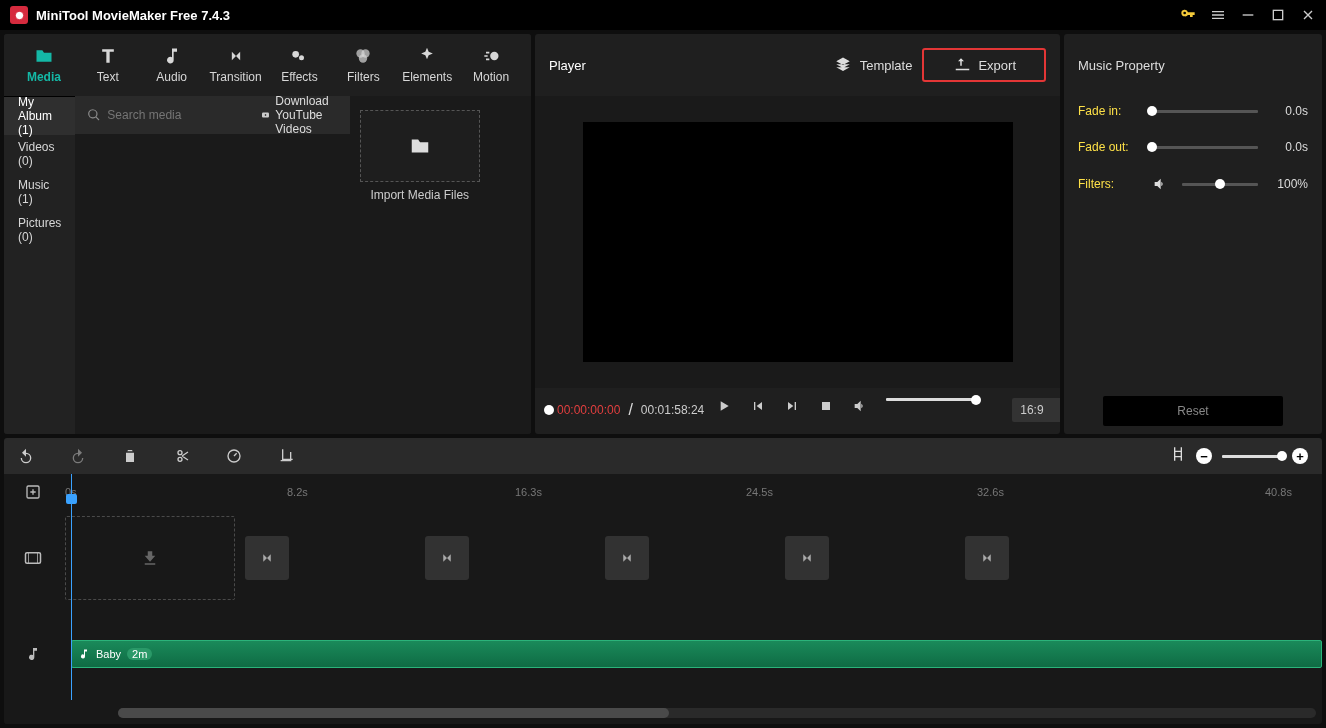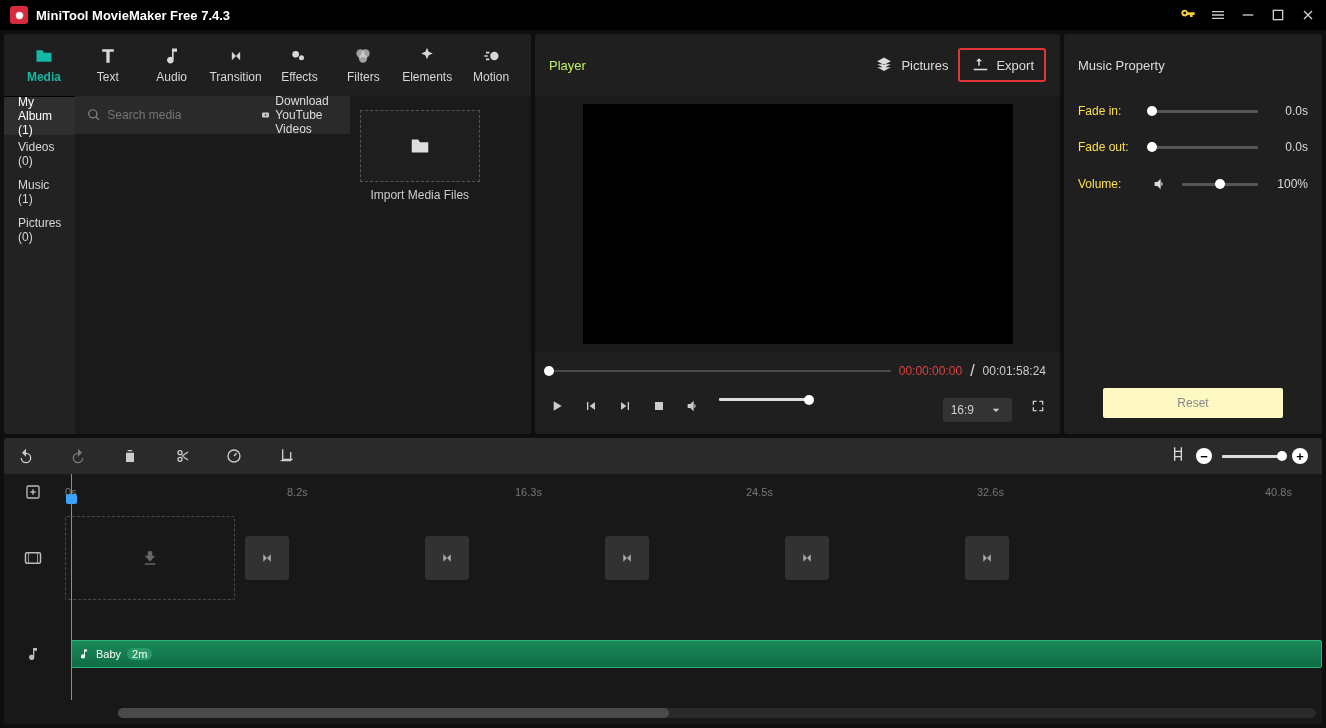--- a/index.html
+++ b/index.html
@@ -44,29 +44,29 @@
   .thumb-box{ width:120px; height:72px; border:1px dashed #555; display:flex; align-items:center; justify-content:center; background:#1e1e1e; cursor:pointer; position:relative;}
   .thumb-box.music{ border:none; background:linear-gradient(135deg,#da3359,#c92754); border-radius:4px; width:60px; height:60px; margin:6px auto;}
   .music-wrap{position:relative; width:120px; height:72px; display:flex; align-items:center; justify-content:center;}
   .music-wrap .duration{ position:absolute; top:4px; right:6px; font-size:11px; color:#ccc;}
   .music-wrap .check{ position:absolute; bottom:2px; right:2px; width:18px; height:18px; background:#e63946; border-radius:3px; display:flex; align-items:center; justify-content:center;}
   .thumb-label{ font-size:12px; color:#ccc;}
 
   
   .player-panel { flex:1; min-width:0;}
   .player-header{ height:62px; display:flex; align-items:center; padding:0 14px; font-size:13px;}
-  .player-header .title{ color:#bef264; }
+  .player-header .title{ color:#ffffff; }
   .player-header-spacer{ flex:1;}
   .hbtn{ display:flex; align-items:center; gap:8px; padding:6px 10px; cursor:pointer; color:#ddd; font-size:13px;}
   .hbtn svg{ width:18px; height:18px;}
-  .hbtn.export{ border:2px solid #e33636; border-radius:3px; padding:6px 10px;}
+  .hbtn.export{ border:2px solid #e33636; border-radius:3px; padding:6px 28px;}
   .player-viewport{ flex:1; display:flex; align-items:center; justify-content:center; background:#1a1a1a;}
   .player-black{ width:430px; height:240px; background:#000;}
 
-  .player-controls{ padding:10px 14px 12px; display:flex; flex-direction:column; gap:18px;}
+  .player-controls{ padding:10px 14px 12px; display:flex; gap:12px;}
   .progress-row{ display:flex; align-items:center; gap:8px; width:100%; position:relative;}
   .progress-track{ flex:1; height:2px; background:#4a4a4a; position:relative;}
   .progress-handle{ position:absolute; left:0; top:50%; transform:translate(-50%,-50%); width:10px; height:10px; background:#fff; border-radius:50%;}
   .time-current{ color:#e23f3f; font-size:12px;}
   .time-total{ color:#ccc; font-size:12px;}
   .ctrl-row{ display:flex; align-items:flex-start; gap:18px; color:#ccc;}
   .ctrl-row .ibtn{ cursor:pointer; display:flex; align-items:center;}
   .ctrl-row svg{width:16px; height:16px;}
   .vol-slider{ width:90px; height:3px; background:#ddd; position:relative; border-radius:1px;}
   .vol-slider .dot{ position:absolute; right:0; top:50%; transform:translate(50%,-50%); width:10px; height:10px; background:#fff; border-radius:50%;}
@@ -78,21 +78,21 @@
   .property-panel { width:258px; position:relative;}
   .prop-header{ height:62px; display:flex; align-items:center; padding:0 14px; font-size:13px;}
   .prop-body{ padding:8px 14px; display:flex; flex-direction:column; gap:22px; font-size:12px;}
   .prop-row{ display:flex; align-items:center; gap:10px;}
   .prop-row .label{ width:64px; color:#fde047;}
   .prop-row .slider{ flex:1; height:3px; background:#555; position:relative; border-radius:1px;}
   .prop-row .slider .dot{ position:absolute; left:0; top:50%; transform:translate(-50%,-50%); width:10px; height:10px; background:#fff; border-radius:50%;}
   .prop-row .slider.vol .dot{ left:50%;}
   .prop-row .val{ width:40px; text-align:right; color:#ddd;}
   .prop-row .vol-icon{margin-right:4px;}
-  .reset-btn{ position:absolute; bottom:16px; left:50%; transform:translateX(-50%); width:180px; height:30px; background:#fef9c3; color:#888; border-radius:2px; display:flex; align-items:center; justify-content:center; font-size:12px; cursor:pointer;}
+  .reset-btn{ position:absolute; bottom:8px; left:50%; transform:translateX(-50%); width:180px; height:30px; background:#000000; color:#888; border-radius:2px; display:flex; align-items:center; justify-content:center; font-size:12px; cursor:pointer;}
 
   
   .timeline-toolbar{ height:36px; background:#2a2a2a; display:flex; align-items:center; padding:0 14px; gap:36px; margin: 4px 4px 0 4px; border-radius:3px 3px 0 0;}
   .timeline-toolbar .tbtn{ color:#ccc; cursor:pointer; display:flex;}
   .timeline-toolbar svg{ width:16px; height:16px;}
   .tb-spacer{flex:1;}
   .zoom-controls{ display:flex; align-items:center; gap:10px;}
   .zoom-slider{ width:60px; height:3px; background:#ddd; position:relative; border-radius:1px;}
   .zoom-slider .dot{ position:absolute; right:0; top:50%; transform:translate(50%,-50%); width:10px; height:10px; background:#fff; border-radius:50%;}
   .zoom-btn{ width:16px; height:16px; background:#fff; color:#000; border-radius:50%; display:flex; align-items:center; justify-content:center; font-weight:700; cursor:pointer; font-size:13px;}
@@ -275,21 +275,21 @@
     </div>
 
     <div class="panel player-panel">
       <div class="player-header">
         <div class="title">Player</div>
         <div class="player-header-spacer"></div>
         <div class="hbtn">
           <svg viewBox="0 0 24 24">
               <path d="M12 2l9 5-9 5-9-5zm-9 9l9 5 9-5m-18 4l9 5 9-5"></path>
             </svg>
-          <span>Pictures</span>
+          <span>Template</span>
         </div>
         <div class="hbtn export">
           <svg viewBox="0 0 24 24">
               <path d="M12 3l4 4h-3v6h-2V7H8zm-7 14h18v2H5z"></path>
             </svg>
           <span>Export</span>
         </div>
       </div>
       <div class="player-viewport">
         <div class="player-black"></div>
@@ -358,21 +358,21 @@
           <div class="val">0.0s</div>
         </div>
         <div class="prop-row">
           <div class="label">Fade out:</div>
           <div class="slider">
               <div class="dot"></div>
             </div>
           <div class="val">0.0s</div>
         </div>
         <div class="prop-row">
-          <div class="label">Volume:</div>
+          <div class="label">Filters:</div>
           <svg class="vol-icon" width="16" height="16" viewBox="0 0 24 24">
               <path d="M4 9v6h4l5 5V4L8 9zm12 3a4 4 0 0 0-2-3.5v7A4 4 0 0 0 16 12z"></path>
             </svg>
           <div class="slider vol">
               <div class="dot"></div>
             </div>
           <div class="val">100%</div>
         </div>
       </div>
       <div class="reset-btn">Reset</div>

